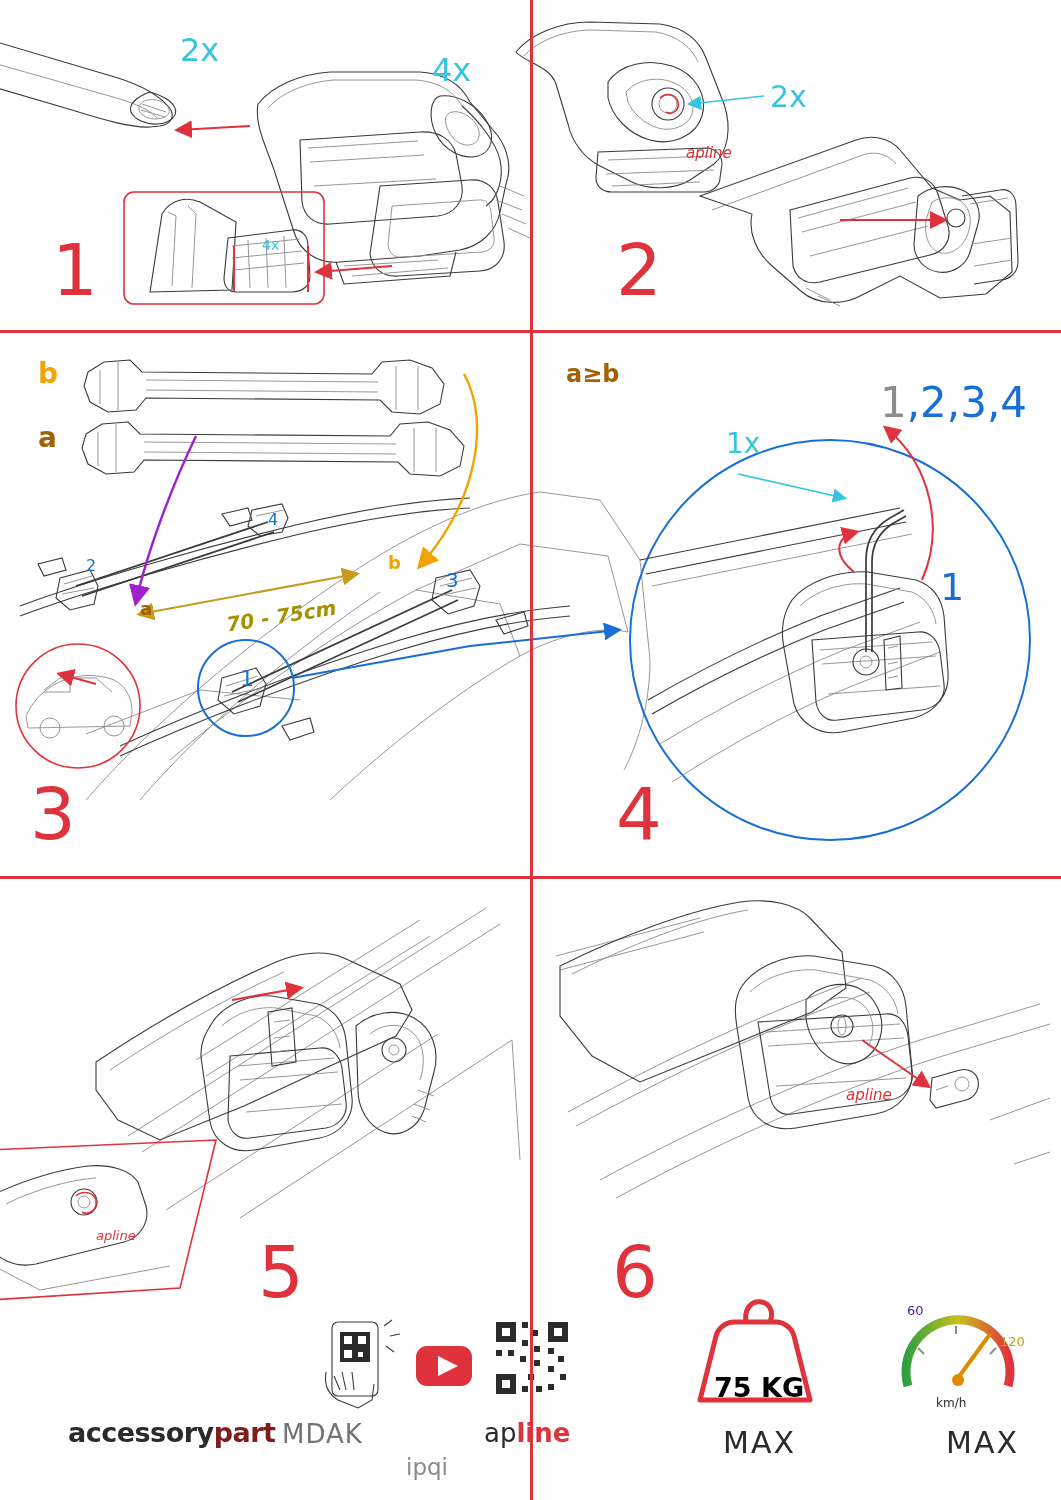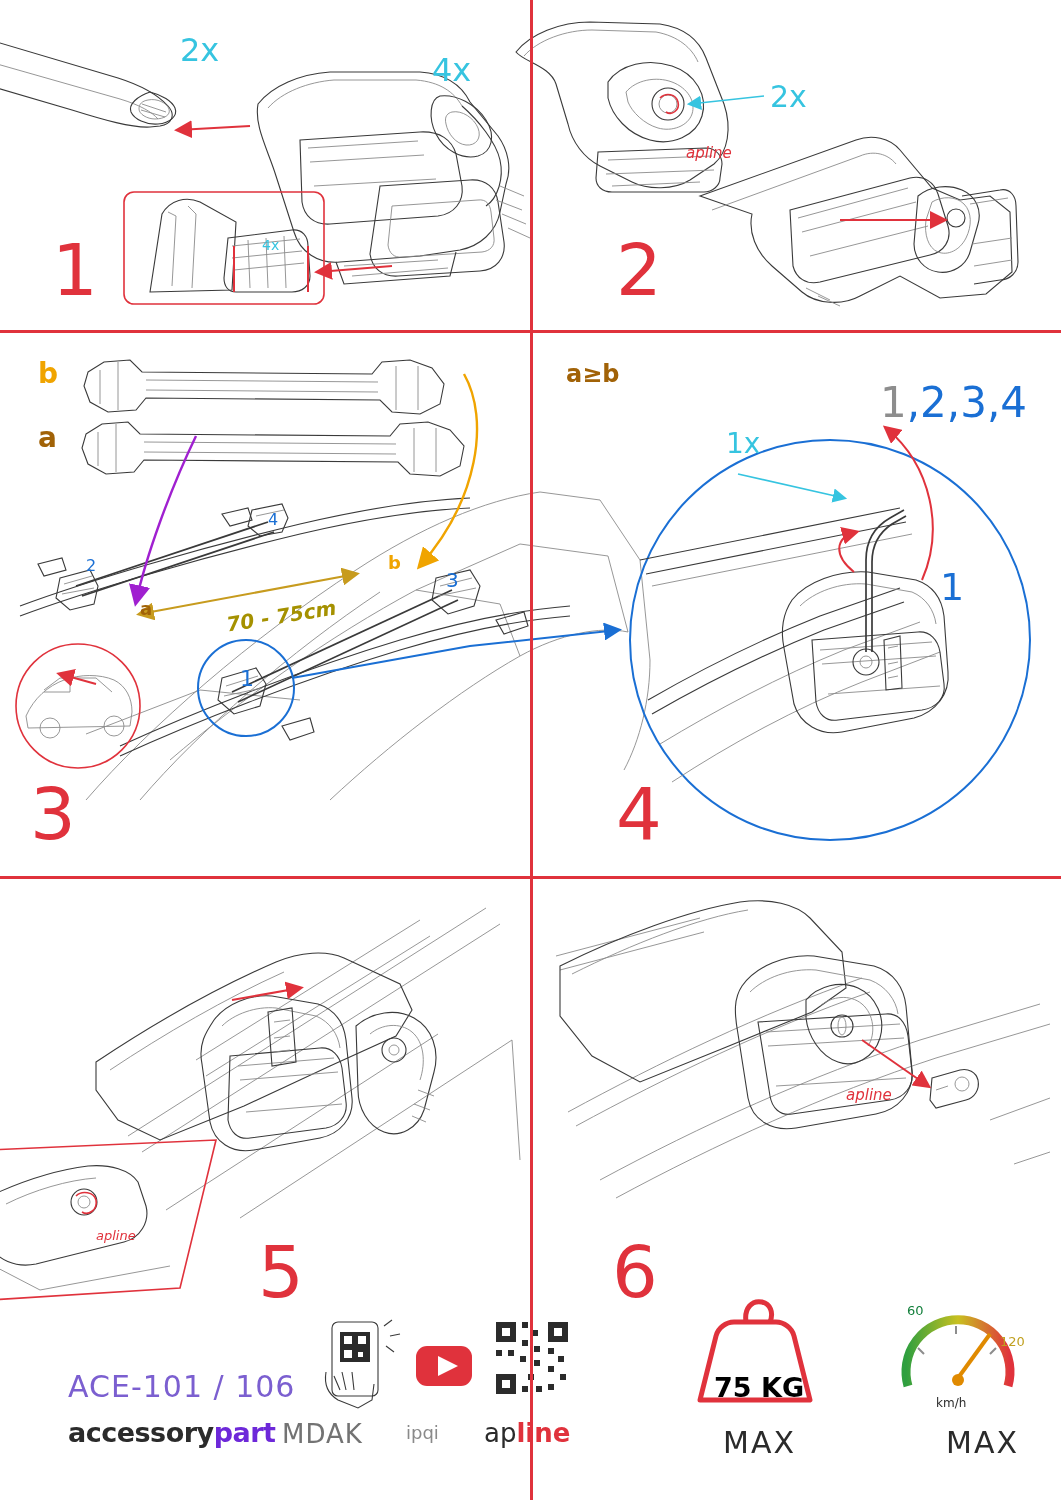--- a/index.html
+++ b/index.html
@@ -89,34 +89,34 @@
   }
   .brand-accessory {
     position: absolute;
     left: 68px;
     top: 1417px;
     font-size: 27px;
     font-weight: bold;
     color: #2b2b2b;
     letter-spacing: -0.5px;
   }
-  .brand-accessory .part { color: #6d28d9; }
+  .brand-accessory .part { color: #7f1d1d; }
   .brand-mdak {
     position: absolute;
     left: 282px;
     top: 1419px;
     font-size: 26px;
     color: #737373;
     letter-spacing: 1px;
   }
   .brand-ipqi {
     position: absolute;
     left: 406px;
-    top: 1422px;
-    font-size: 18px;
+    top: 1454px;
+    font-size: 23px;
     color: #8a8a8a;
   }
   .brand-apline {
     position: absolute;
     left: 484px;
     top: 1418px;
     font-size: 26px;
     color: #2b2b2b;
   }
   .brand-apline .line { color: #e0323c; font-weight: bold; }
@@ -150,21 +150,21 @@
     left: 936px;
     top: 1396px;
     font-size: 12px;
     color: #2b2b2b;
   }
   .gauge-60 {
     position: absolute;
     left: 907px;
     top: 1303px;
     font-size: 13px;
-    color: #15803d;
+    color: #4c1d95;
   }
   .gauge-120 {
     position: absolute;
     left: 1000px;
     top: 1334px;
     font-size: 13px;
     color: #c0a020;
   }
 </style>
 </head>
@@ -507,21 +507,20 @@
   <div class="anno blue" style="left:268px; top:512px; font-size:16px;">4</div>
   <div class="anno olive" style="left:226px; top:606px; font-size:20px; font-style:italic; font-weight:bold; transform:rotate(-9deg);">70 - 75cm</div>
   <div class="anno purple" style="left:566px; top:362px; font-size:24px; font-weight:bold;">a≥b</div>
 
   <div class="anno cyan" style="left:694px; top:430px; font-size:28px;margin-left:32px;">1x</div>
   <div class="anno" style="left:880px; top:382px; font-size:42px; font-weight:normal;">
     <span class="grey">1</span><span class="blue">,2,3,4</span>
   </div>
   <div class="anno blue" style="left:940px; top:568px; font-size:38px;">1</div>
 
-  <div class="footer-code">ACE-101 / 106</div>
 
   <div class="brand-accessory">
     <span>accessory</span><span class="part">part</span>
   </div>
   <div class="brand-mdak">MDAK</div>
   <div class="brand-ipqi">ipqi</div>
   <div class="brand-apline">
     <span>ap</span><span class="line">line</span>
   </div>
 

